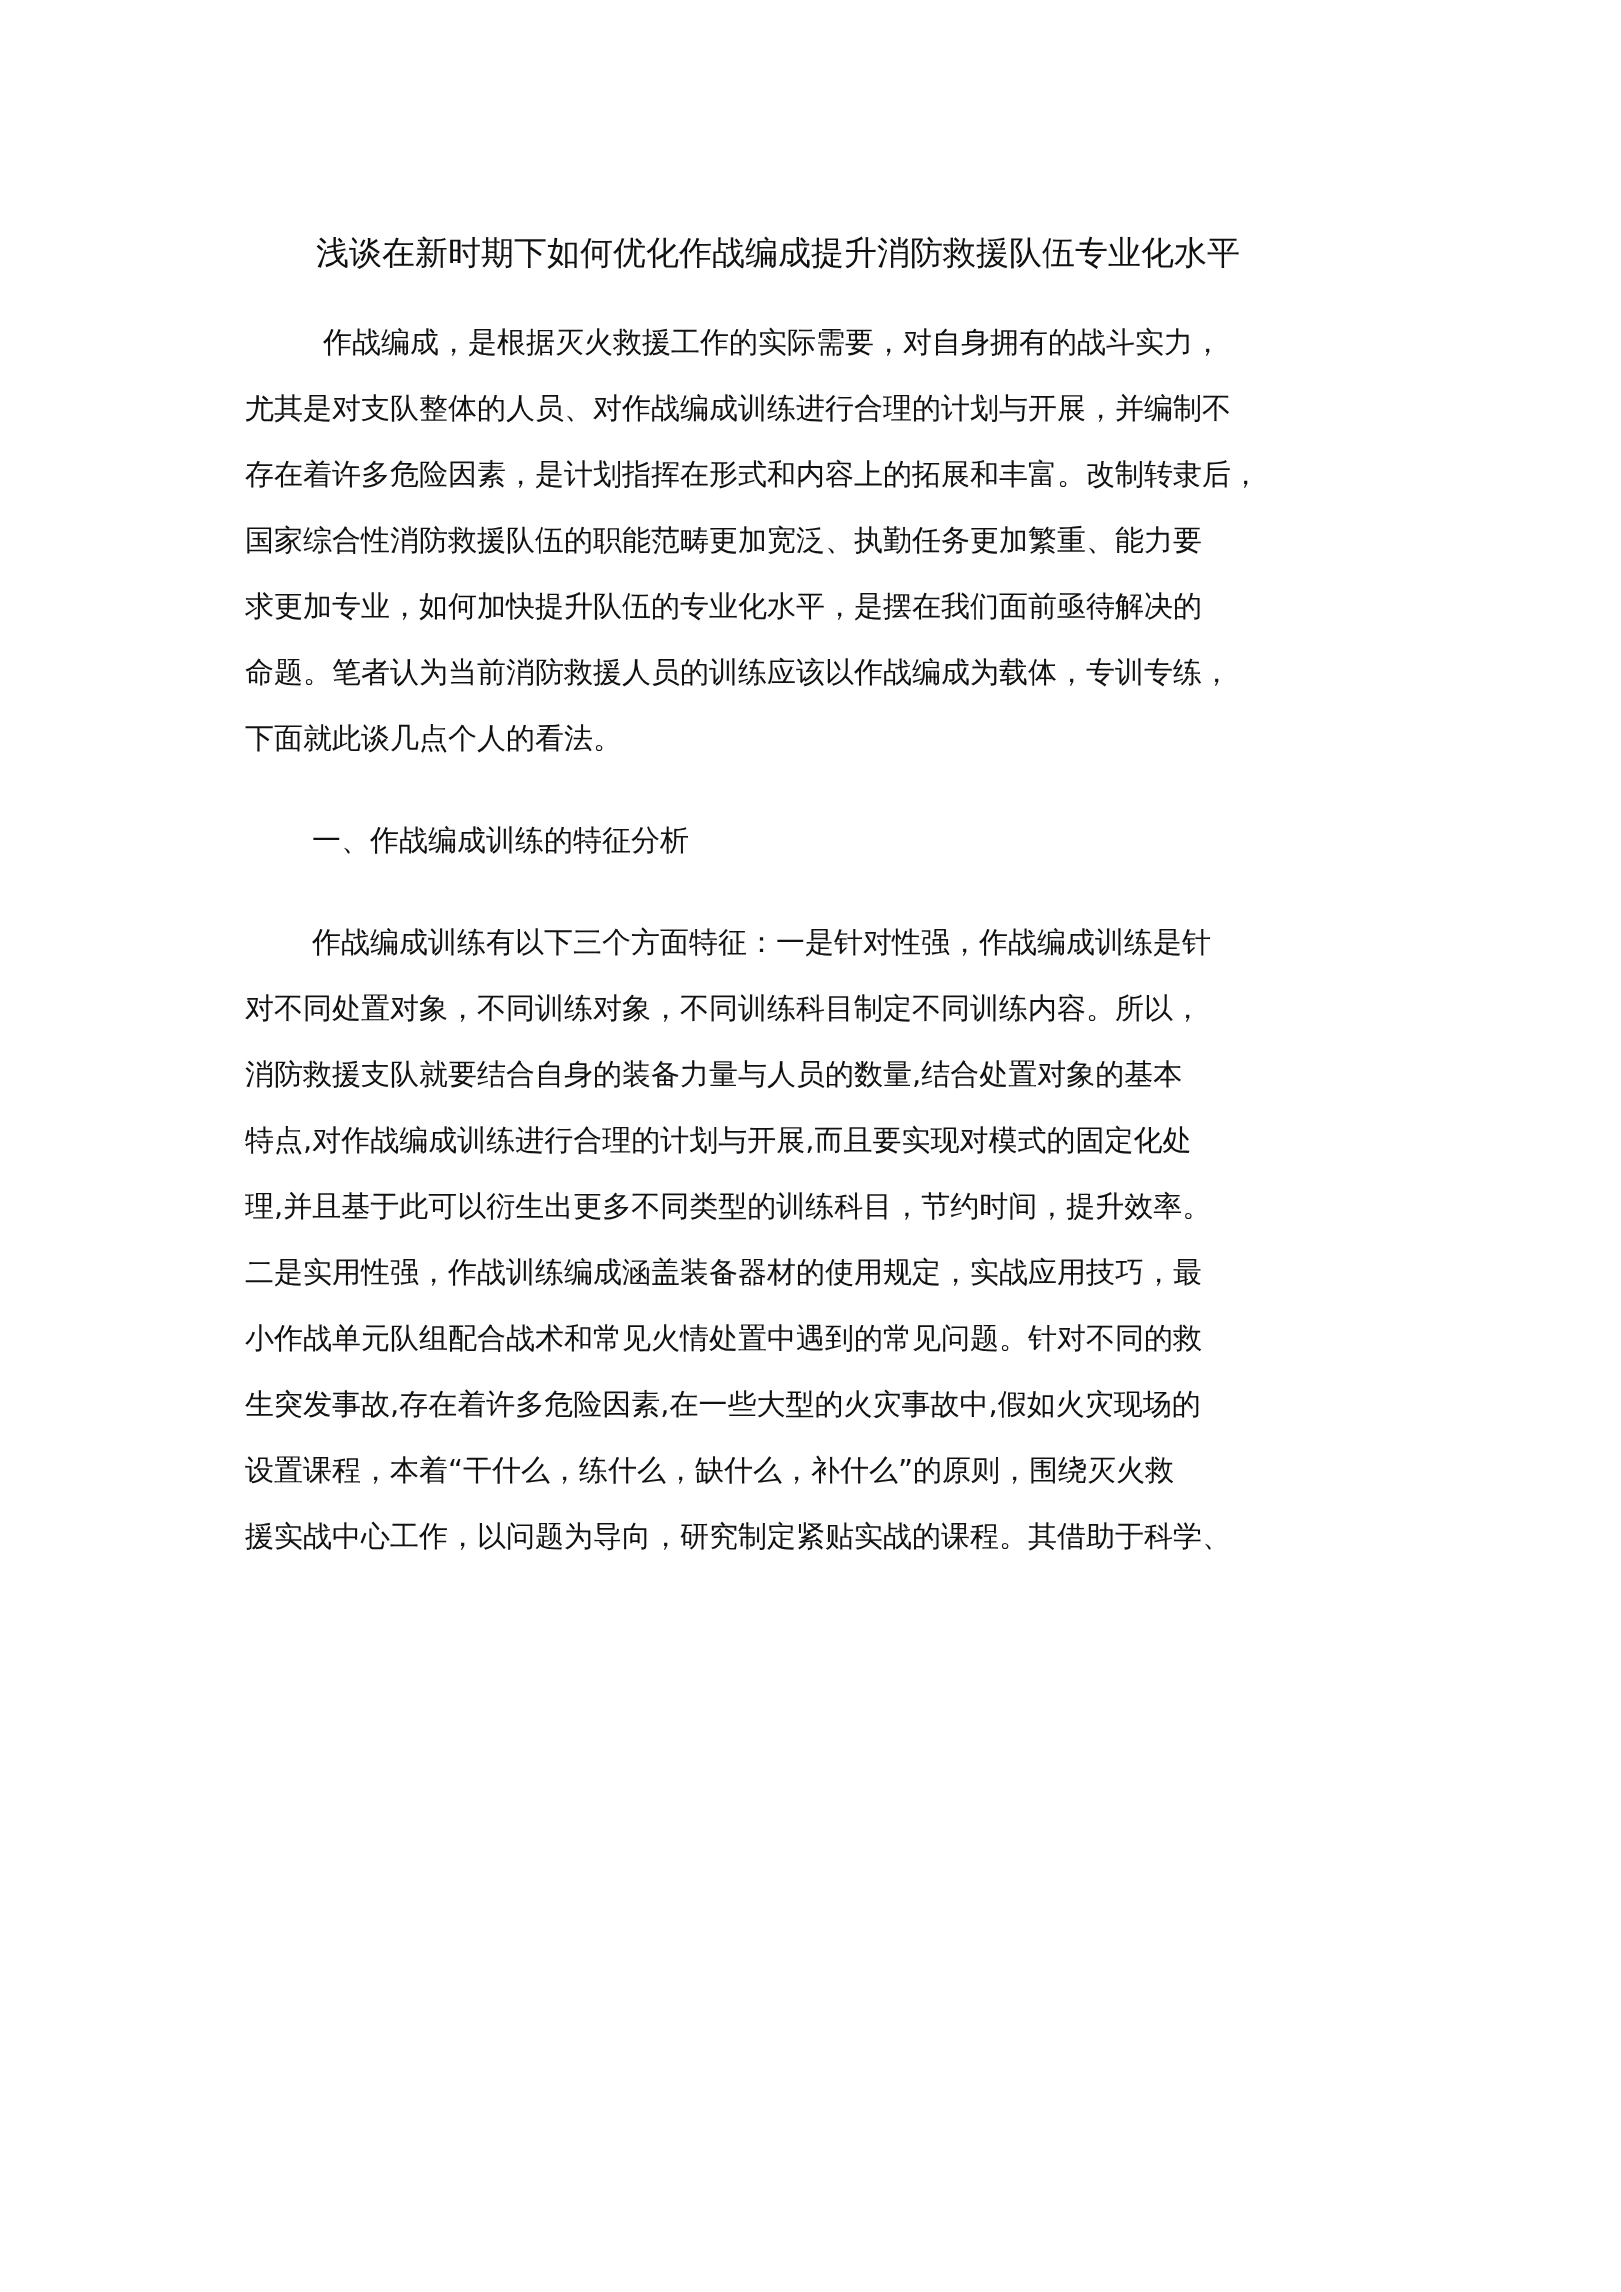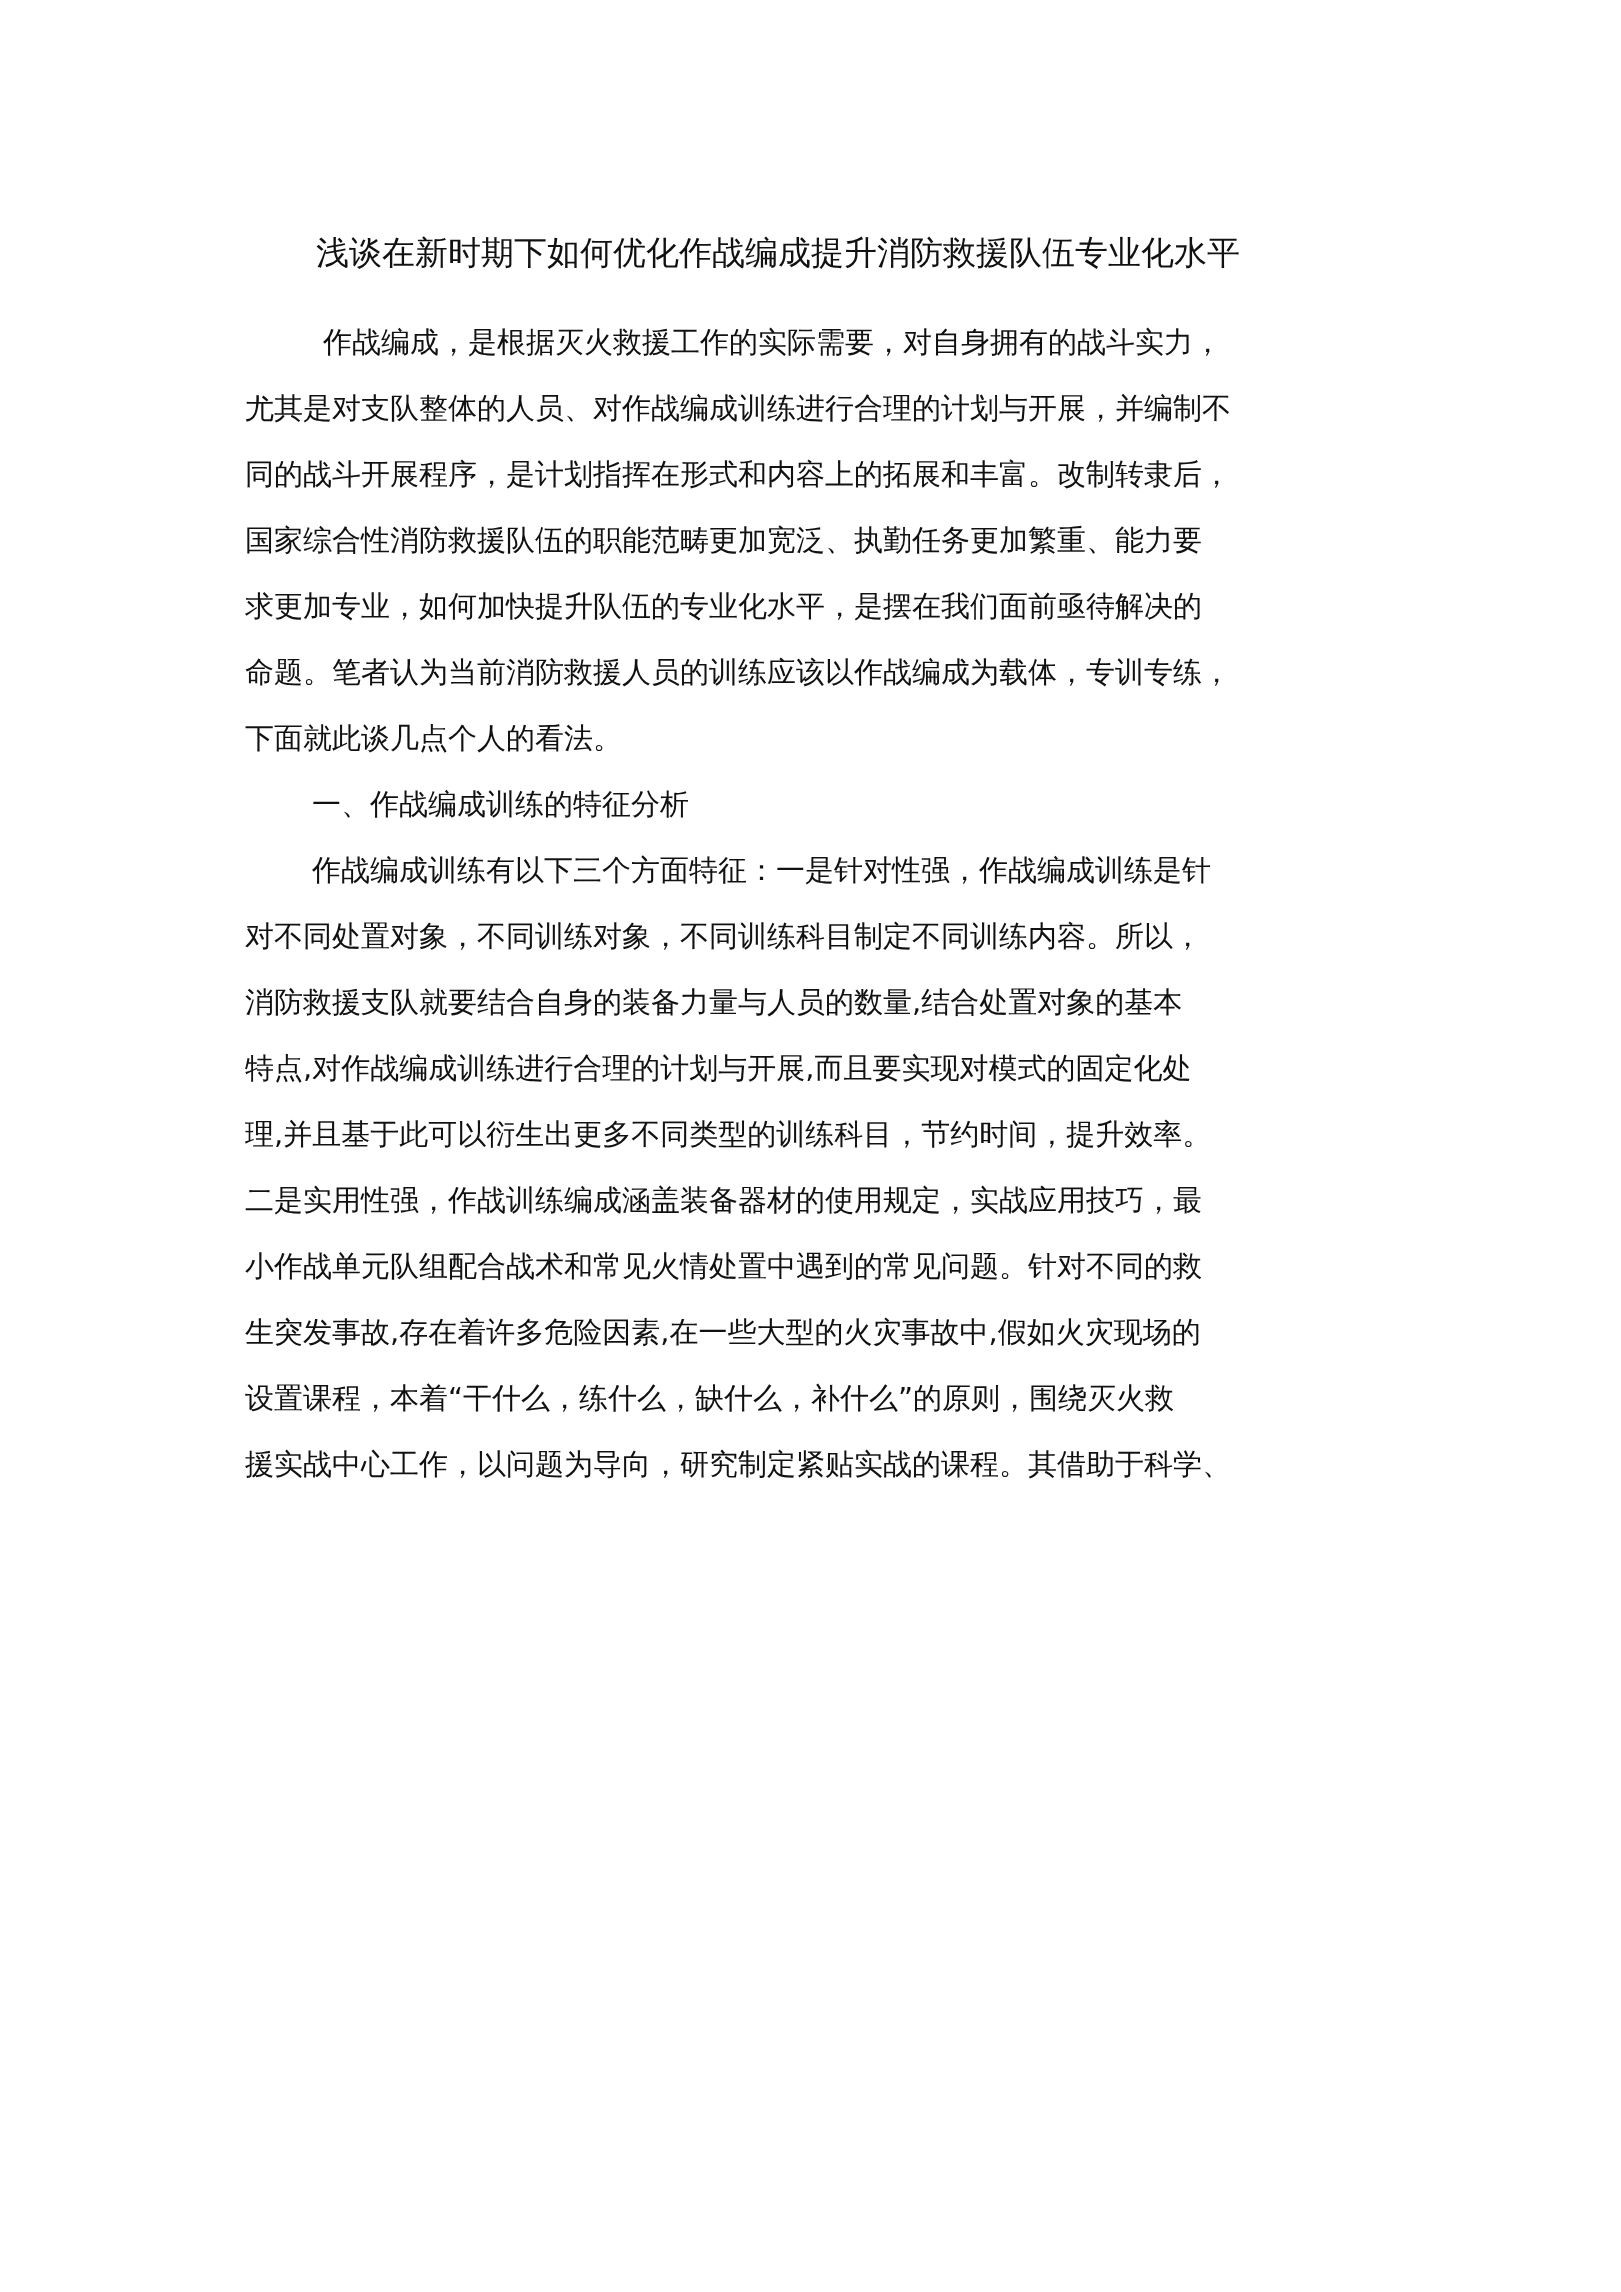--- a/index.html
+++ b/index.html
@@ -39,35 +39,35 @@
       width: 1176px;
     }
     .line {
       height: 66px;
       font-size: 29px;
       line-height: 39px;
       white-space: nowrap;
       letter-spacing: 0px;
     }
     .indent1 { padding-left: 78px; }
-    .indent2 { padding-left: 67px; }
+    .indent2 { padding-left: 67px; margin-top: 36px; }
   </style>
 </head>
 <body>
 
 <div class="page">
 
   <div class="title">浅谈在新时期下如何优化作战编成提升消防救援队伍专业化水平</div>
 
   <div class="body-text">
 
     <div>
       <div class="line indent1">作战编成，是根据灭火救援工作的实际需要，对自身拥有的战斗实力，</div>
       <div class="line">尤其是对支队整体的人员、对作战编成训练进行合理的计划与开展，并编制不</div>
-      <div class="line">同的战斗开展程序，是计划指挥在形式和内容上的拓展和丰富。改制转隶后，</div>
+      <div class="line">存在着许多危险因素，是计划指挥在形式和内容上的拓展和丰富。改制转隶后，</div>
       <div class="line">国家综合性消防救援队伍的职能范畴更加宽泛、执勤任务更加繁重、能力要</div>
       <div class="line">求更加专业，如何加快提升队伍的专业化水平，是摆在我们面前亟待解决的</div>
       <div class="line">命题。笔者认为当前消防救援人员的训练应该以作战编成为载体，专训专练，</div>
       <div class="line">下面就此谈几点个人的看法。</div>
     </div>
 
     <div>
       <div class="line indent2">一、作战编成训练的特征分析</div>
     </div>
 

